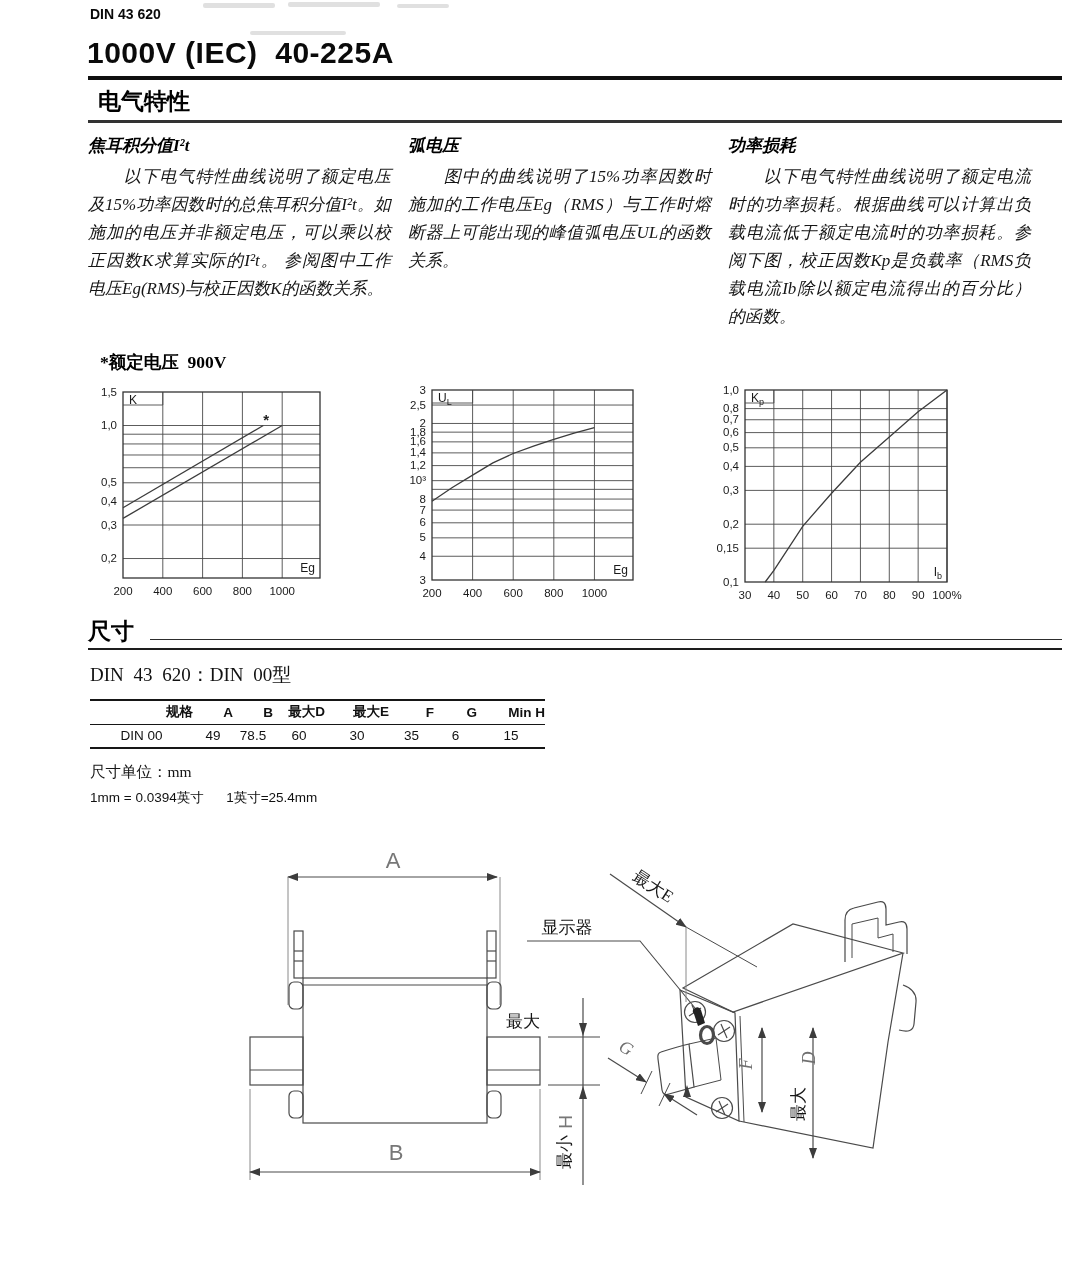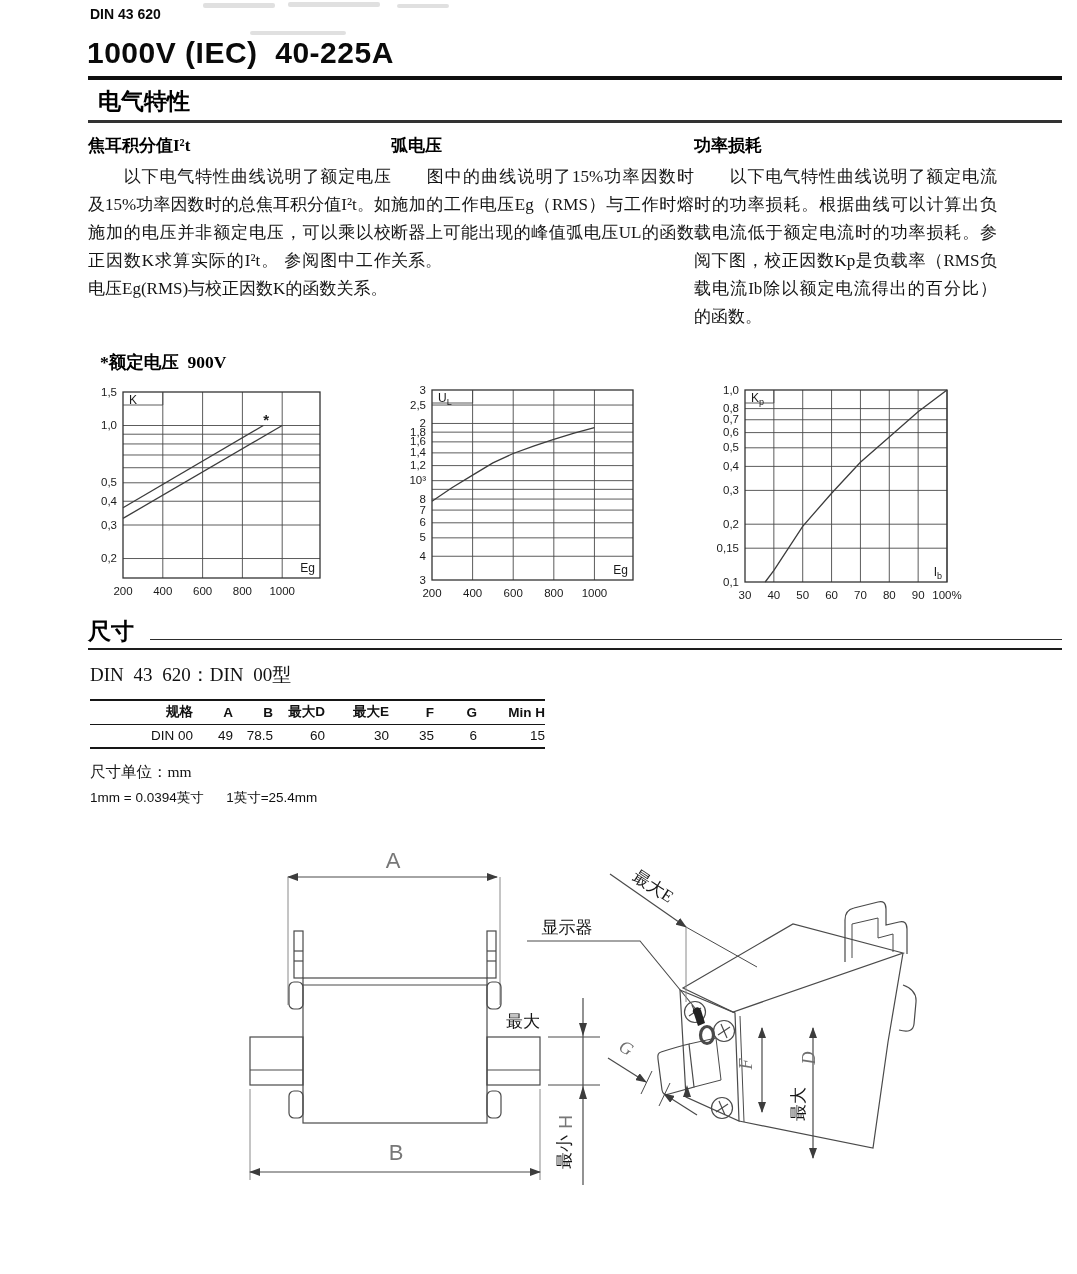--- a/index.html
+++ b/index.html
@@ -6,32 +6,32 @@
   .page{position:relative;width:1077px;height:1274px;background:#ffffff;margin:0 auto;
         font-family:"Liberation Serif","DejaVu Serif",serif;color:#151515;overflow:hidden;}
   .abs{position:absolute;}
   .artifact{position:absolute;background:#c7c7c7;opacity:.55;border-radius:2px;}
   .doc-num{left:90px;top:6px;font-family:"Liberation Sans","DejaVu Sans",sans-serif;
            font-weight:bold;font-size:14px;color:#0a0a0a;}
   .doc-title{left:87px;top:36px;font-family:"Liberation Sans","DejaVu Sans",sans-serif;
              font-weight:bold;font-size:30px;letter-spacing:.5px;color:#0a0a0a;white-space:pre;}
   .rule{position:absolute;background:#101010;}
   .sec-title{font-weight:bold;font-size:23px;color:#000;}
-  .col-wrap{left:88px;top:134px;width:943px;display:flex;}
+  .col-wrap{left:88px;top:134px;width:943px;display:flex;gap:17px;font-style:italic;}
   .col{flex:0 0 303px;}
   .col h3{margin:0 0 6px 0;font-size:17px;font-weight:bold;color:#000;}
   .col p{margin:0;font-size:17px;line-height:28px;text-align:justify;text-indent:2.1em;}
   .rated-note{left:100px;top:350px;font-size:17.5px;font-weight:bold;color:#000;white-space:pre;}
   .chart{position:absolute;}
   .dim-sub{left:90px;top:662px;font-size:19px;word-spacing:5px;color:#111;}
   table.dims{position:absolute;left:90px;top:699px;width:455px;border-collapse:collapse;
              font-family:"Liberation Sans","DejaVu Sans",sans-serif;font-size:13.5px;color:#111;
              border-top:2px solid #161616;border-bottom:2px solid #161616;}
   table.dims th{font-weight:bold;text-align:right;padding:2px 0 3px 0;border-bottom:1.3px solid #161616;}
-  table.dims td{text-align:right;padding:3px 0 4px 0;}
+  table.dims td{text-align:center;padding:3px 0 4px 0;}
   .unit-note{left:90px;top:762px;font-size:15.5px;}
   .conv-note{left:90px;top:789px;font-family:"Liberation Sans","DejaVu Sans",sans-serif;
              font-size:13.5px;white-space:pre;color:#111;}
   svg text{user-select:none;}
 </style>
 </head>
 <body>
 
 <div class="page">
 

